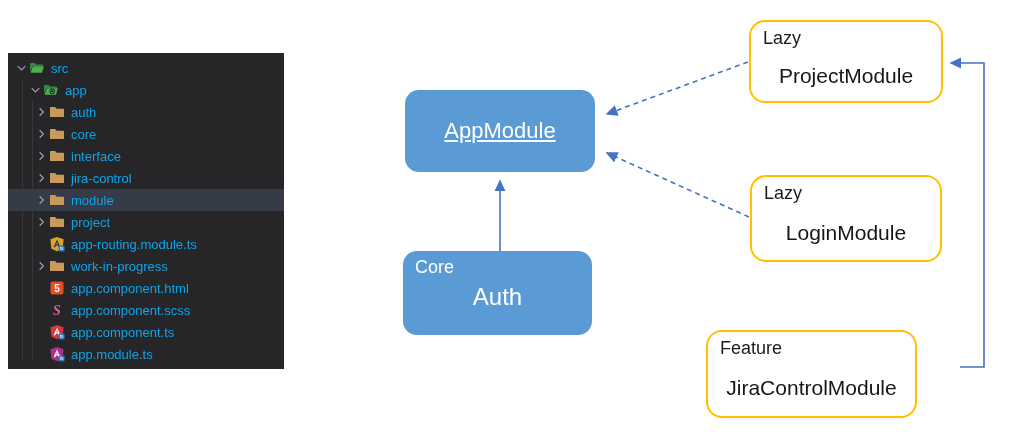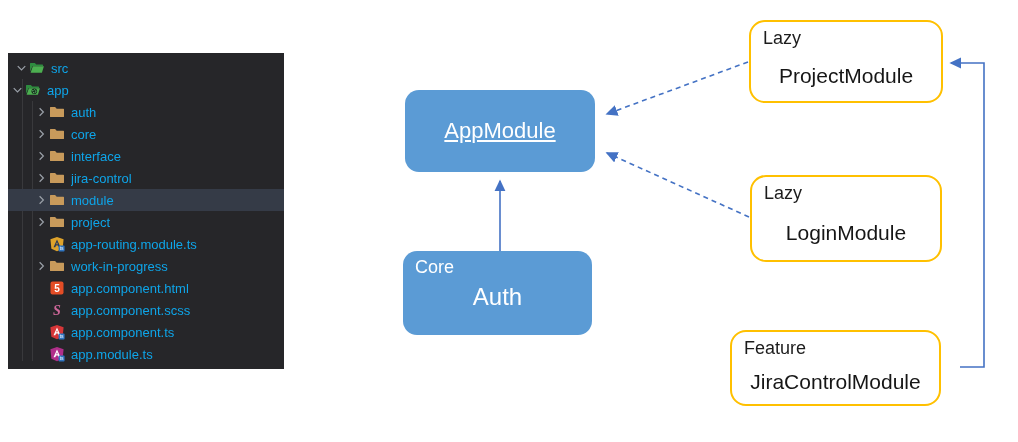--- a/index.html
+++ b/index.html
@@ -26,21 +26,21 @@
   }
   .row.selected{background:#353b47;}
   .row .chev{
     width:15px;height:16px;flex:0 0 15px;display:flex;align-items:center;justify-content:center;
   }
   .row .ficon{
     width:16px;height:16px;flex:0 0 16px;margin-right:6px;display:flex;align-items:center;justify-content:center;
   }
   .row .lbl{overflow:hidden;text-overflow:ellipsis;}
   .lv0{padding-left:6px;}
-  .lv1{padding-left:2px;}
+  .lv1{padding-left:20px;}
   .lv2{padding-left:26px;}
 
   
   #edges{position:absolute;left:0;top:0;pointer-events:none;z-index:1;}
   .edge{stroke:#4472c4;stroke-width:1.6;fill:none;}
   .edge.dashed{stroke-dasharray:5 4;}
 
   .node{
     position:absolute;z-index:2;box-sizing:border-box;
     display:flex;align-items:center;justify-content:center;
@@ -52,21 +52,21 @@
   .node.core .node-tag{color:#ffffff;}
   .node.lazy{background:#ffffff;border:2px solid #ffc000;border-radius:16px;color:#161616;}
   .node.lazy .node-tag{color:#1c1c1c;}
   .node .node-label{line-height:1;}
 
   #node-appmodule{left:405px;top:90px;width:190px;height:82px;font-size:22px;text-decoration:underline;}
   #node-auth{left:403px;top:251px;width:189px;height:84px;font-size:24px;}
   #node-auth .node-label{margin-top:8px;}
   #node-projectmodule{left:749px;top:20px;width:194px;height:83px;font-size:21px;}
   #node-loginmodule{left:750px;top:175px;width:192px;height:87px;font-size:21px;}
-  #node-jiracontrolmodule{left:730px;top:330px;width:211px;height:76px;font-size:21px;}
+  #node-jiracontrolmodule{left:706px;top:330px;width:211px;height:88px;font-size:21px;}
   .node.lazy .node-label{margin-top:27px;}
 </style>
 </head>
 <body>
 
 <div class="file-panel">
   <div class="indent-guide g1"></div>
   <div class="indent-guide g2"></div>
   <div id="tree">
       <div class="row lv0">

